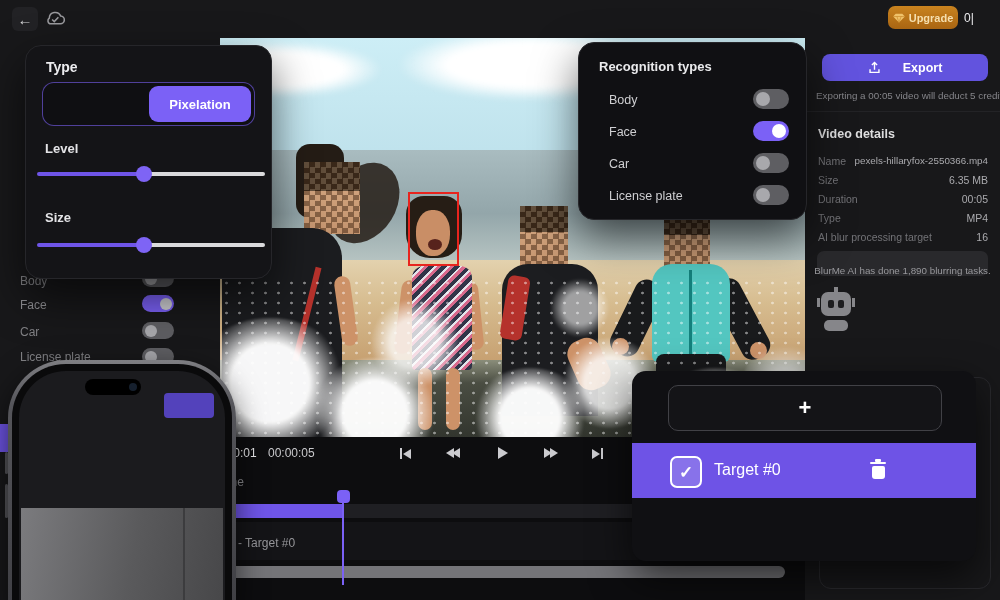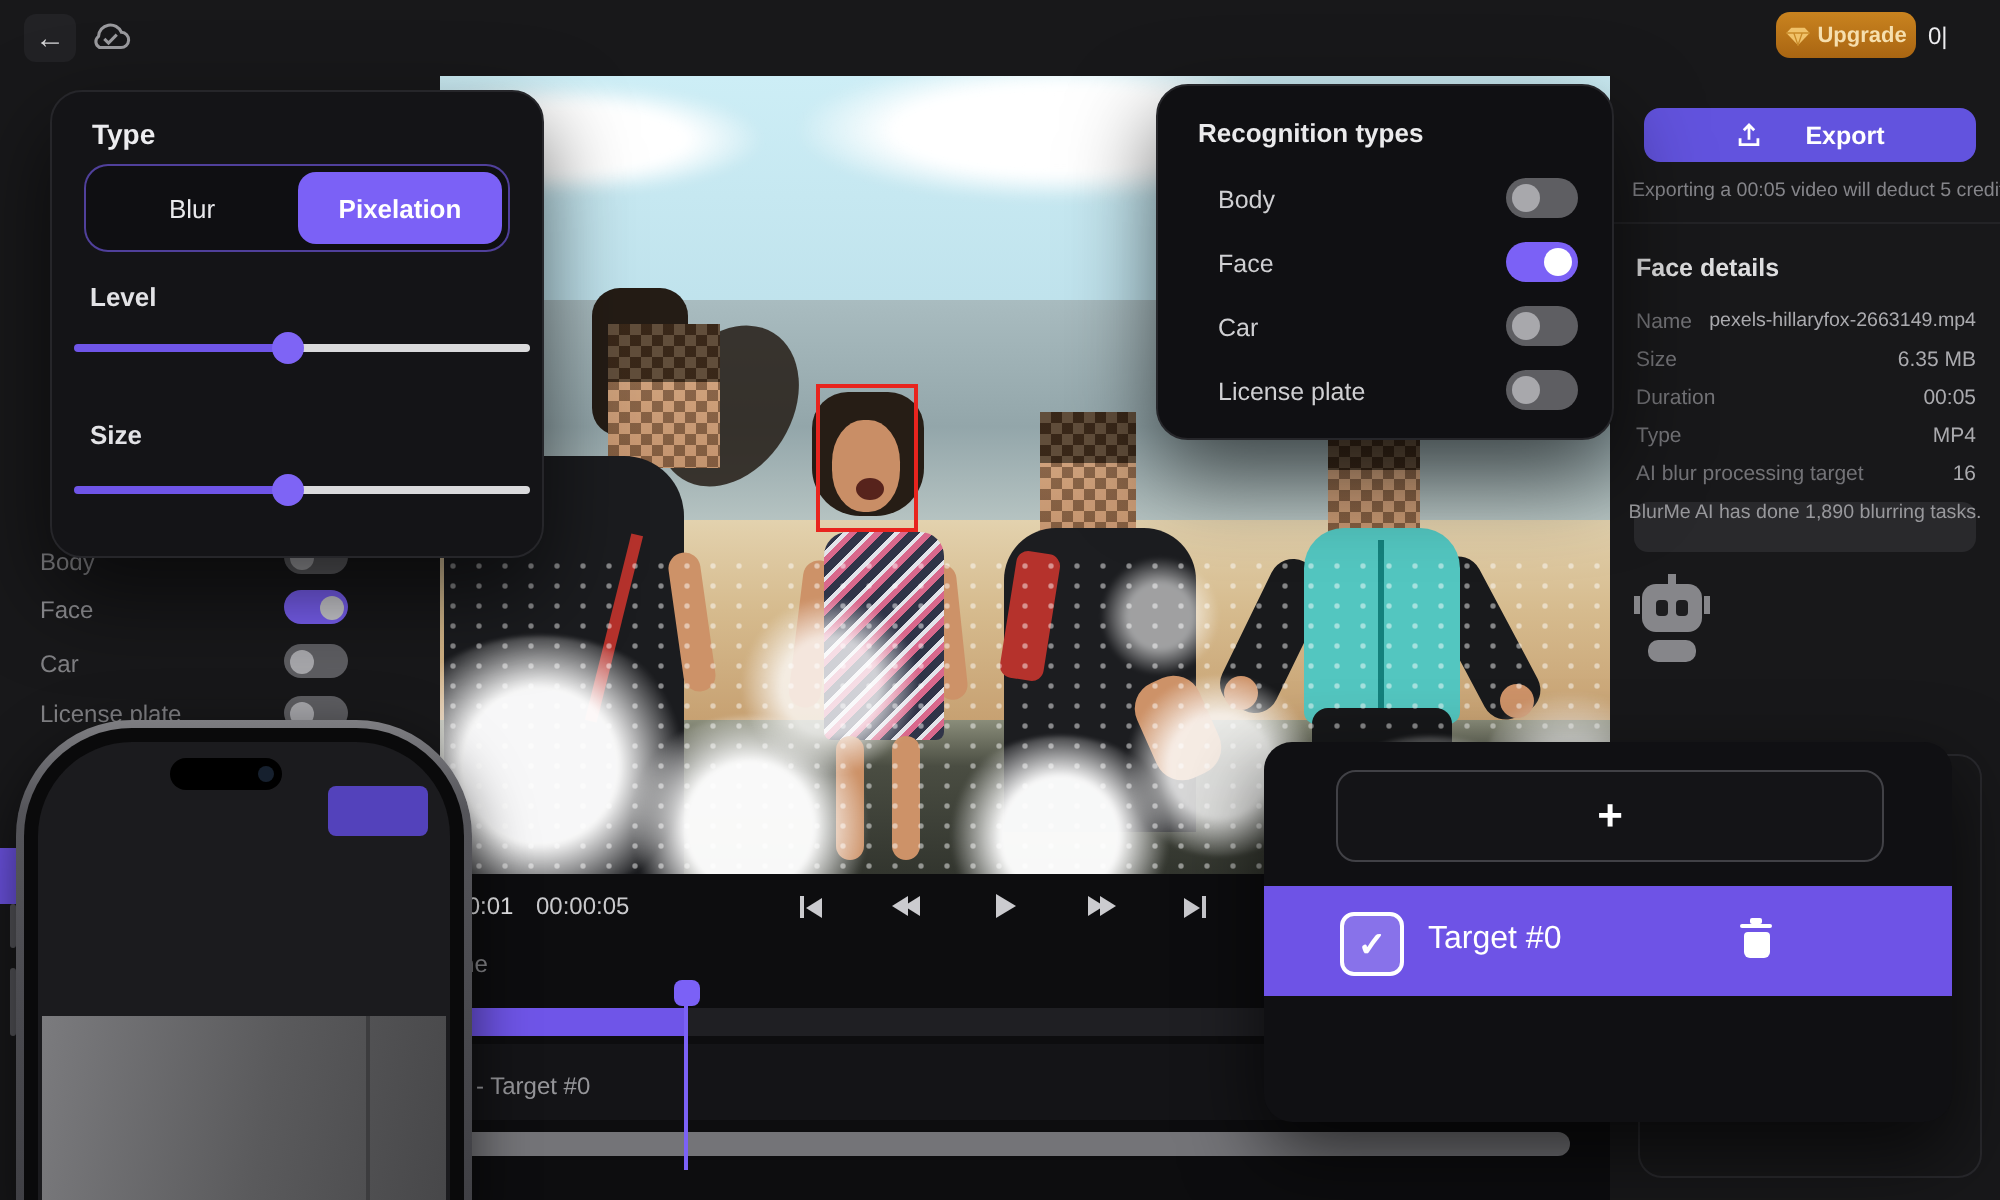--- a/index.html
+++ b/index.html
@@ -59,21 +59,21 @@
   .tri-l{width:0;height:0;border-top:5px solid transparent;border-bottom:5px solid transparent;border-right:8px solid #cbcbcf;}
   .vbar{width:2px;height:11px;background:#cbcbcf;}
   .ctrl{display:flex;align-items:center;gap:1px;cursor:pointer;}
   
   .exp-btn{left:822px;top:54px;width:166px;height:27px;border-radius:8px;background:#6253de;
            display:flex;align-items:center;justify-content:center;gap:22px;cursor:pointer;}
   .exp-btn span{font-size:12.5px;font-weight:bold;color:#fff;}
   .meta-label{font-size:10.5px;color:#737377;}
   .meta-value{font-size:10.5px;color:#aaaaae;text-align:right;right:12px;}
   .chip{left:817px;top:251px;width:171px;height:25px;border-radius:7px;background:#29292c;
-        display:flex;align-items:flex-start;justify-content:center;}
+        display:flex;align-items:flex-end;justify-content:center;}
   .chip span{font-size:9.8px;color:#98989c;white-space:nowrap;}
   
   .robot-part{background:#86868a;}
   
   .tpanel{left:632px;top:371px;width:344px;height:190px;background:#101013;border-radius:14px;
           box-shadow:0 16px 40px rgba(0,0,0,.65);z-index:50;}
   .newbtn{left:36px;top:14px;width:272px;height:44px;border:1px solid #414146;border-radius:10px;
           background:#141417;display:flex;align-items:center;justify-content:center;gap:12px;cursor:pointer;}
   .newbtn .plus{font-size:22px;color:#fff;font-weight:bold;line-height:1;}
   .newbtn span.lbl{font-size:15.5px;color:#f4f4f6;font-weight:500;}
@@ -233,24 +233,24 @@
 
   <div class="abs exp-btn">
     <svg width="13" height="13" viewBox="0 0 14 14">
       <path d="M7 9.5V1.8M4.2 4.4L7 1.6l2.8 2.8" stroke="#fff" stroke-width="1.5" fill="none"></path>
       <path d="M2.2 8.8v3.4h9.6V8.8" stroke="#fff" stroke-width="1.5" fill="none"></path>
     </svg>
     <span>Export</span>
   </div>
   <div class="abs" style="left:816px;top:90px;font-size:9.8px;color:#85858a;white-space:nowrap">Exporting a 00:05 video will deduct 5 credits.</div>
   <div class="abs" style="left:805px;top:111px;width:195px;height:1px;background:#232326"></div>
-  <div class="abs" style="left:818px;top:127px;font-size:12.5px;font-weight:bold;color:#dededf">Face details</div>
+  <div class="abs" style="left:818px;top:127px;font-size:12.5px;font-weight:bold;color:#dededf">Video details</div>
 
   <div class="abs meta-label" style="left:818px;top:155px">Name</div>
-  <div class="abs meta-value" style="top:155px;font-size:9.8px">pexels-hillaryfox-2663149.mp4</div>
+  <div class="abs meta-value" style="top:155px;font-size:9.8px">pexels-hillaryfox-2550366.mp4</div>
   <div class="abs meta-label" style="left:818px;top:174px">Size</div>
   <div class="abs meta-value" style="top:174px">6.35 MB</div>
   <div class="abs meta-label" style="left:818px;top:193px">Duration</div>
   <div class="abs meta-value" style="top:193px">00:05</div>
   <div class="abs meta-label" style="left:818px;top:212px">Type</div>
   <div class="abs meta-value" style="top:212px">MP4</div>
   <div class="abs meta-label" style="left:818px;top:231px">AI blur processing target</div>
   <div class="abs meta-value" style="top:231px">16</div>
 
   <div class="abs chip">
@@ -264,21 +264,20 @@
     <div class="abs" style="left:19px;top:13px;width:6px;height:8px;background:#1d1d1f;border-radius:2px"></div>
     <div class="abs robot-part" style="left:-2px;top:11px;width:3px;height:9px"></div>
     <div class="abs robot-part" style="left:33px;top:11px;width:3px;height:9px"></div>
     <div class="abs robot-part" style="left:5px;top:33px;width:24px;height:11px;border-radius:5px"></div>
   </div>
   <div class="abs" style="left:819px;top:377px;width:170px;height:210px;border:1px solid #29292d;border-radius:12px;z-index:9"></div>
 
   <div class="abs panel" style="left:25px;top:45px;width:245px;height:232px">
     <div class="abs" style="left:20px;top:13px;font-size:14px;font-weight:bold;color:#ececef">Type</div>
     <div class="abs seg">
-      <div class="half">Blur</div>
       <div class="pxbtn">Pixelation</div>
     </div>
     <div class="abs" style="left:19px;top:95px;font-size:13px;font-weight:bold;color:#e3e3e6">Level</div>
     <div class="abs slider" style="left:11px;top:120px">
         <div class="tr"></div>
         <div class="kn"></div>
       </div>
     <div class="abs" style="left:19px;top:164px;font-size:13px;font-weight:bold;color:#e3e3e6">Size</div>
     <div class="abs slider" style="left:11px;top:191px">
         <div class="tr"></div>

